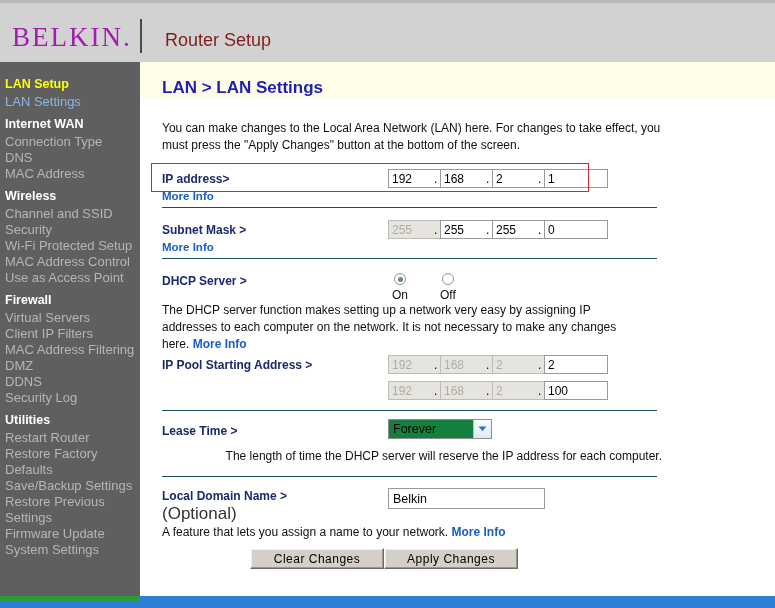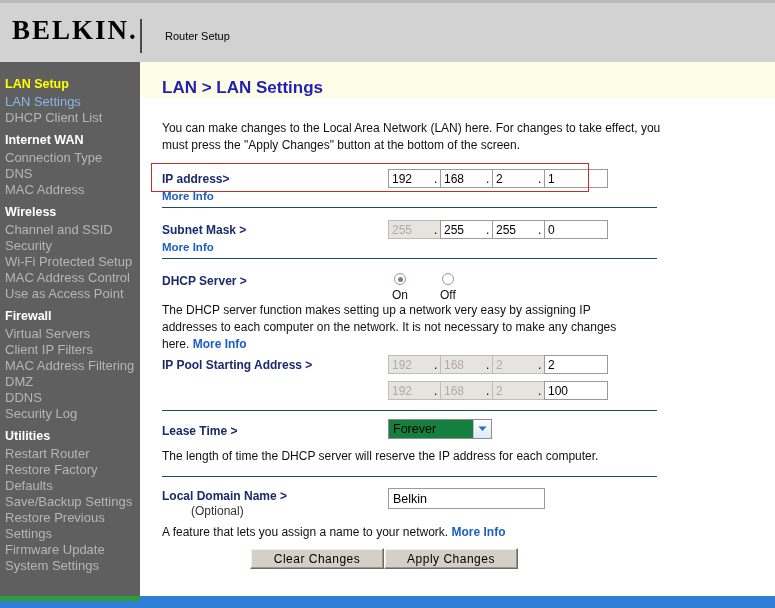--- a/index.html
+++ b/index.html
@@ -13,33 +13,33 @@
   #page{position:relative;width:775px;height:608px;}
 
   
   #banner{
     position:absolute;left:0;top:0;width:775px;height:62px;
     background:#d2d2d2;
     border-top:3px solid #b9b9b9;
     box-sizing:border-box;
   }
   #logo{
-    position:absolute;left:12px;top:12px;
+    position:absolute;left:12px;top:19px;
     font-family:"Liberation Serif",serif;
-    font-weight:bold;font-size:27px;letter-spacing:2px;
-    color:#000000;
+    font-weight:normal;font-size:27px;letter-spacing:2px;
+    color:#a21caf;
   }
   #logo .dot{font-size:27px;}
   #logo-divider{
     position:absolute;left:140px;top:16px;width:2px;height:34px;
     background:#4a4a4a;
   }
   #banner-title{
     position:absolute;left:165px;top:27px;
-    font-size:11px;color:#000000;
+    font-size:18px;color:#7f1d1d;
   }
 
   
   #sidebar{
     position:absolute;left:0;top:62px;width:140px;height:534px;
     background:#5f5f5f;
     box-sizing:border-box;
     padding:8px 0 0 5px;
   }
   #sidebar .grp{
@@ -88,21 +88,21 @@
     position:absolute;left:22px;width:495px;height:1px;
     background:#1d4f63;
   }
 
   .lbl{
     position:absolute;
     font-weight:bold;font-size:12px;color:#1a2a6b;
     white-space:nowrap;
   }
   .sublbl{
-    position:absolute;font-size:12px;color:#333;margin-left:29px;
+    position:absolute;font-size:17px;color:#333;
   }
   .moreinfo{
     position:absolute;
     font-weight:bold;font-size:11.5px;color:#1a5fc4;
     text-decoration:none;cursor:pointer;
   }
   .para{
     position:absolute;font-size:12px;color:#111;line-height:17px;
   }
   .para .moreinfo-inline{
@@ -194,21 +194,20 @@
 
   <div id="banner">
     <div id="logo"><span>BELKIN</span><span class="dot">.</span></div>
     <div id="logo-divider"></div>
     <div id="banner-title">Router Setup</div>
   </div>
 
   <div id="sidebar">
       <div class="grp active">LAN Setup</div>
       <div class="itm current">LAN Settings</div>
-      <div class="itm">DHCP Client List</div>
       <div class="grp">Internet WAN</div>
       <div class="itm">Connection Type</div>
       <div class="itm">DNS</div>
       <div class="itm">MAC Address</div>
       <div class="grp">Wireless</div>
       <div class="itm">Channel and SSID</div>
       <div class="itm">Security</div>
       <div class="itm">Wi-Fi Protected Setup</div>
       <div class="itm">MAC Address Control</div>
       <div class="itm">Use as Access Point</div>
@@ -301,21 +300,21 @@
     <div class="lbl" style="left:22px;top:362px;">Lease Time &gt;</div>
     <div id="lease-select">
       <span id="lease-value">Forever</span>
       <span id="lease-arrow">
         <svg width="9" height="6" viewBox="0 0 9 6">
             <path d="M0.5 0.5 L4.5 5 L8.5 0.5 Z" fill="#1f6fd0"></path>
           </svg>
       </span>
     </div>
 
-    <div class="para" style="left:22px;top:386px;width:500px;">The length of time the DHCP server will reserve the IP address for each computer.</div>
+    <div class="para" style="left:22px;top:386px;width:500px;text-align:right;">The length of time the DHCP server will reserve the IP address for each computer.</div>
 
     <div class="hr" style="top:414px;"></div>
 
     <div class="lbl" style="left:22px;top:427px;">Local Domain Name &gt;</div>
     <div class="sublbl" style="left:22px;top:442px;">(Optional)</div>
     <input class="txtfield" style="left: 248px; top: 426px; width: 157px;" value="Belkin">
 
     <div class="para" style="left:22px;top:462px;width:500px;"><span>A feature that lets you assign a name to your network.</span> <a class="moreinfo-inline">More Info</a></div>
 
     <div class="btn" style="left:110px;top:486px;width:134px;">Clear Changes</div>

